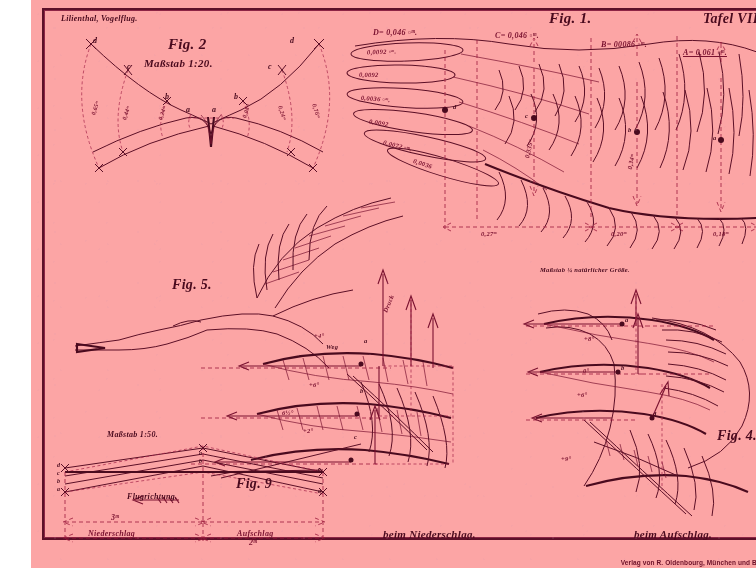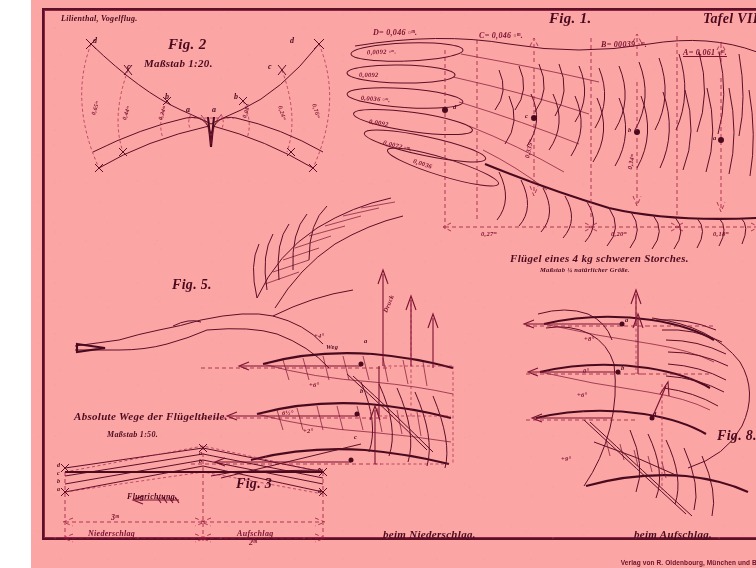--- a/index.html
+++ b/index.html
@@ -210,22 +210,22 @@
 
     <circle class="dot" cx="96" cy="88" r="3"></circle>
     <circle class="dot" cx="185" cy="96" r="3"></circle>
     <circle class="dot" cx="288" cy="110" r="3"></circle>
     <circle class="dot" cx="372" cy="118" r="3"></circle>
   </svg>
 
   <div class="txt dark xl" style="left:518px;top:10px;">Fig. 1.</div>
 
   <div class="txt sm" style="left:342px;top:28px;font-style:italic;">D= 0,046 ▫ᵐ.</div>
-  <div class="txt sm" style="left:448px;top:31px;">C= 0,046 ▫ᵐ.</div>
-  <div class="txt sm" style="left:570px;top:40px;">B= 00039 ▫ᵐ.</div>
+  <div class="txt sm" style="left:464px;top:31px;">C= 0,046 ▫ᵐ.</div>
+  <div class="txt sm" style="left:570px;top:40px;">B= 00086 ▫ᵐ.</div>
   <div class="txt sm" style="left:652px;top:48px;text-decoration:underline;">A= 0,061 ▫ᵐ.</div>
 
   <div class="txt xs" style="left:336px;top:48px;transform:rotate(-2deg);">0,0092 ▫ᵐ.</div>
   <div class="txt xs" style="left:328px;top:71px;transform:rotate(1deg);">0,0092</div>
   <div class="txt xs" style="left:330px;top:95px;transform:rotate(5deg);">0,0036 ▫ᵐ.</div>
   <div class="txt xs" style="left:338px;top:119px;transform:rotate(9deg);">0,0092</div>
   <div class="txt xs" style="left:352px;top:142px;transform:rotate(14deg);">0,0072 ▫ᵐ.</div>
   <div class="txt xs" style="left:382px;top:160px;transform:rotate(18deg);">0,0036</div>
 
   <div class="txt dark xs" style="left:422px;top:103px;">d</div>
@@ -235,21 +235,20 @@
 
   <div class="txt xs" style="left:488px;top:145px;transform:rotate(-78deg);">0,335ᵐ</div>
   <div class="txt xs" style="left:592px;top:158px;transform:rotate(-78deg);">0,34ᵐ</div>
 
   <div class="txt xs" style="left:450px;top:230px;">0,27ᵐ</div>
   <div class="txt xs" style="left:580px;top:230px;">0,20ᵐ</div>
   <div class="txt xs" style="left:682px;top:230px;">0,18ᵐ</div>
 
   <div class="txt xs rot90" style="left:733px;top:215px;">A+B+C+D= 0,2 ▫ᵐ.</div>
 
-  <div class="txt dark md" style="left:479px;top:252px;">Flügel eines 4 kg schweren Storches.</div>
   <div class="txt dark xs" style="left:509px;top:266px;">Maßstab ¼ natürlicher Größe.</div>
 
   <svg width="400" height="300" style="left:30px;top:168px;">
 
     <path class="s-solid" d="M 14 178 L 58 172 Q 78 166 98 162 Q 120 158 140 152"></path>
     <path class="s-solid" d="M 14 182 L 58 182 Q 84 182 106 176 Q 128 170 146 162"></path>
     <path class="s-thick" d="M 16 176 L 44 180 L 16 184 Z"></path>
     <path class="s-solid" d="M 112 158 q 16 -8 28 -4"></path>
 
     <path class="s-solid" d="M 140 152 Q 186 142 212 148 Q 244 156 262 176"></path>
@@ -420,31 +419,30 @@
     </g>
     <g class="s-dash2">
       <path d="M 110 -10 L 110 74"></path>
       <path d="M 136 84 L 136 190"></path>
     </g>
     <circle class="dot" cx="96" cy="24" r="2.5"></circle>
     <circle class="dot" cx="92" cy="72" r="2.5"></circle>
     <circle class="dot" cx="126" cy="118" r="2.5"></circle>
   </svg>
 
-  <div class="txt dark lg" style="left:686px;top:428px;">Fig. 8.</div>
+  <div class="txt dark lg" style="left:686px;top:428px;">Fig. 4.</div>
   <div class="txt xs" style="left:553px;top:335px;">+8°</div>
   <div class="txt xs" style="left:552px;top:367px;">0°</div>
   <div class="txt xs" style="left:546px;top:391px;">+6°</div>
   <div class="txt xs" style="left:530px;top:455px;">+9°</div>
   <div class="txt dark xs" style="left:594px;top:316px;">a</div>
   <div class="txt dark xs" style="left:590px;top:364px;">b</div>
   <div class="txt dark xs" style="left:622px;top:410px;">d</div>
   <div class="txt dark md" style="left:603px;top:528px;">beim Aufschlag.</div>
 
-  <div class="txt dark md" style="left:43px;top:410px;">Absolute Wege der Flügeltheile.</div>
   <div class="txt dark sm" style="left:76px;top:430px;">Maßstab 1:50.</div>
 
   <svg width="290" height="110" style="left:20px;top:442px;">
 
     <g class="s-solid">
       <path d="M 14 26 L 152 6"></path>
       <path d="M 14 34 L 152 12"></path>
       <path d="M 14 42 L 152 18"></path>
       <path d="M 14 50 L 152 24"></path>
       <path d="M 14 30 L 152 30"></path>
@@ -502,21 +500,21 @@
   <div class="txt dark xxs" style="left:26px;top:462px;">d</div>
   <div class="txt dark xxs" style="left:26px;top:470px;">c</div>
   <div class="txt dark xxs" style="left:26px;top:478px;">b</div>
   <div class="txt dark xxs" style="left:26px;top:486px;">a</div>
   <div class="txt dark xxs" style="left:168px;top:450px;">a</div>
   <div class="txt dark xxs" style="left:168px;top:458px;">b</div>
   <div class="txt dark xxs" style="left:287px;top:466px;">c</div>
   <div class="txt dark xxs" style="left:287px;top:488px;">d</div>
 
   <div class="txt dark sm" style="left:96px;top:492px;">Flugrichtung.</div>
-  <div class="txt dark lg" style="left:205px;top:476px;">Fig. 3</div>
+  <div class="txt dark lg" style="left:205px;top:476px;">Fig. 9</div>
   <div class="txt sm" style="left:80px;top:513px;">3ᵐ</div>
   <div class="txt sm" style="left:218px;top:538px;">2ᵐ</div>
   <div class="txt sm" style="left:57px;top:529px;">Niederschlag</div>
   <div class="txt sm" style="left:206px;top:529px;">Aufschlag</div>
 
   <div class="publisher">Verlag von R. Oldenbourg, München und Berlin.</div>
 
   <div class="noise"></div>
 </div>
 

